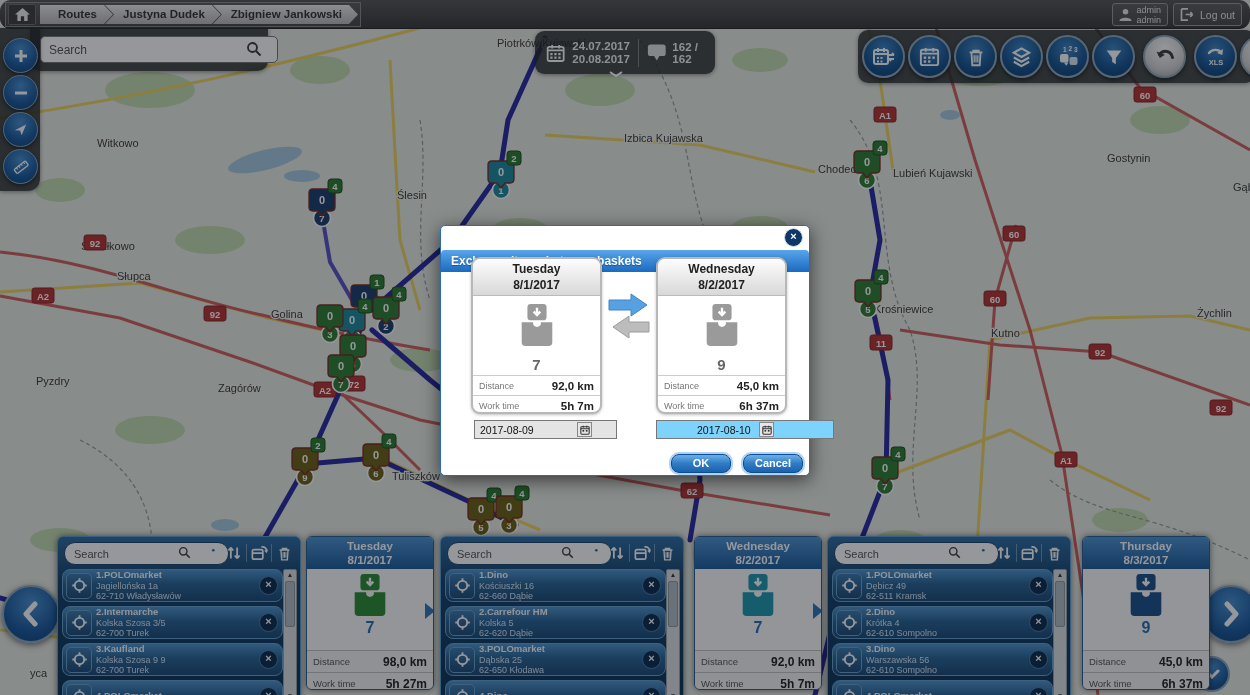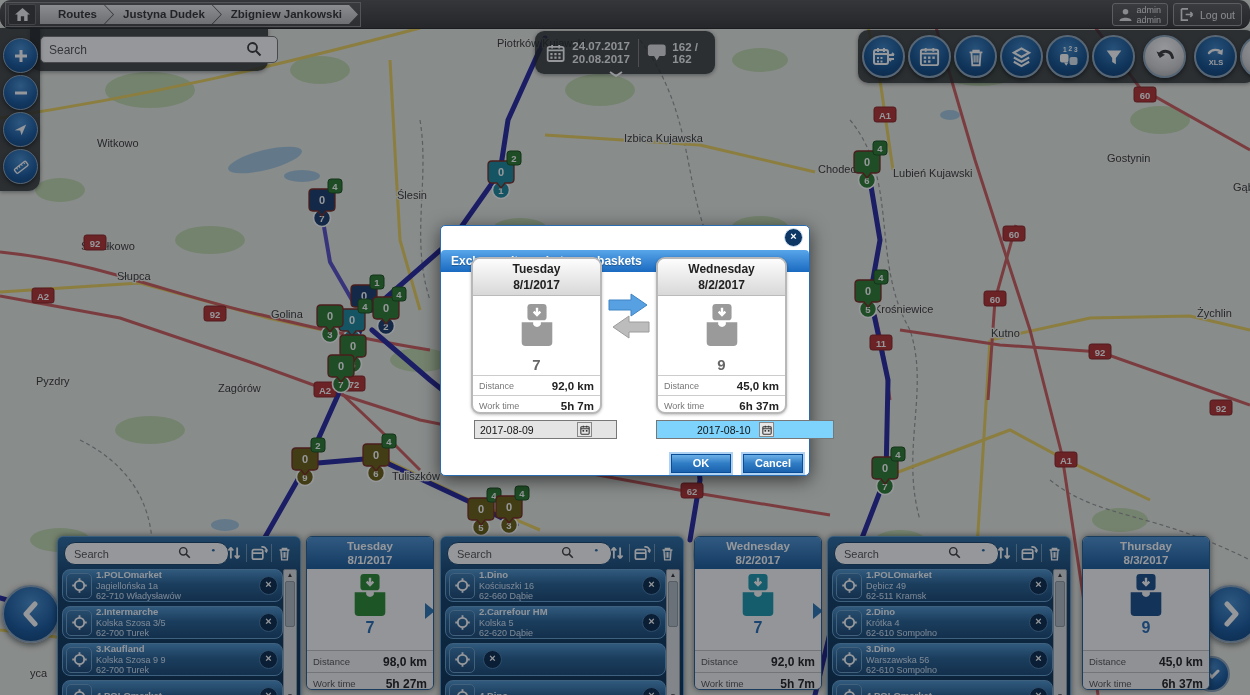--- a/index.html
+++ b/index.html
@@ -117,21 +117,21 @@
   .bcico{height:60px;display:flex;align-items:center;justify-content:center;}
   .bccount{text-align:center;font-size:15px;font-weight:bold;color:#666;height:19px;}
   .bcrow{display:flex;justify-content:space-between;align-items:center;height:19px;border-top:1px solid #ccc;
          padding:0 6px;}
   .bcrow .lab{font-size:9px;color:#777;}
   .bcrow .val{font-size:11.5px;font-weight:bold;color:#222;}
   .dinput{position:absolute;top:194px;height:17px;width:118px;border:1px solid #777;font-size:10.5px;
           color:#111;padding:0 18px 0 5px;font-family:"Liberation Sans",sans-serif;outline:none;}
   .dcal{position:absolute;top:196px;width:13px;height:13px;background:#e6e6e6;border:1px solid #888;
         display:flex;align-items:center;justify-content:center;}
-  .mbtn{position:absolute;top:228px;width:58px;height:17px;border-radius:0;color:#fff;font-weight:bold;
+  .mbtn{position:absolute;top:228px;width:58px;height:17px;border-radius:8px;color:#fff;font-weight:bold;
         font-size:11px;line-height:16px;text-align:center;border:1px solid #0a4d97;
         background:linear-gradient(#6cb0e8,#2f7cc4 50%,#1b62ae);box-shadow:0 0 0 2px rgba(150,195,238,.75);}
   .ic{display:block;}
 </style>
 </head>
 <body>
 
 <div id="screen">
 
   <svg id="map" viewBox="0 0 1250 695">
@@ -746,20 +746,25 @@
           </div>
         <div class="stop-x">×</div>
       </div>
       <div class="stop">
         <div class="stop-ico">
             <svg class="ic" width="17" height="17" viewBox="0 0 20 20">
               <circle cx="10" cy="10" r="5.5" fill="none" stroke="#fff" stroke-width="2.2"></circle>
               <path d="M10 1.5 V5 M18.5 10 H15 M10 18.5 V15 M1.5 10 H5" stroke="#fff" stroke-width="2.2"></path>
             </svg>
           </div>
+        <div class="stop-txt">
+            <div class="stop-title">3.POLOmarket</div>
+            <div class="stop-line">Dąbska 25</div>
+            <div class="stop-line">62-650 Kłodawa</div>
+          </div>
         <div class="stop-x">×</div>
       </div>
       <div class="stop">
         <div class="stop-ico">
             <svg class="ic" width="17" height="17" viewBox="0 0 20 20">
               <circle cx="10" cy="10" r="5.5" fill="none" stroke="#fff" stroke-width="2.2"></circle>
               <path d="M10 1.5 V5 M18.5 10 H15 M10 18.5 V15 M1.5 10 H5" stroke="#fff" stroke-width="2.2"></path>
             </svg>
           </div>
         <div class="stop-txt">

